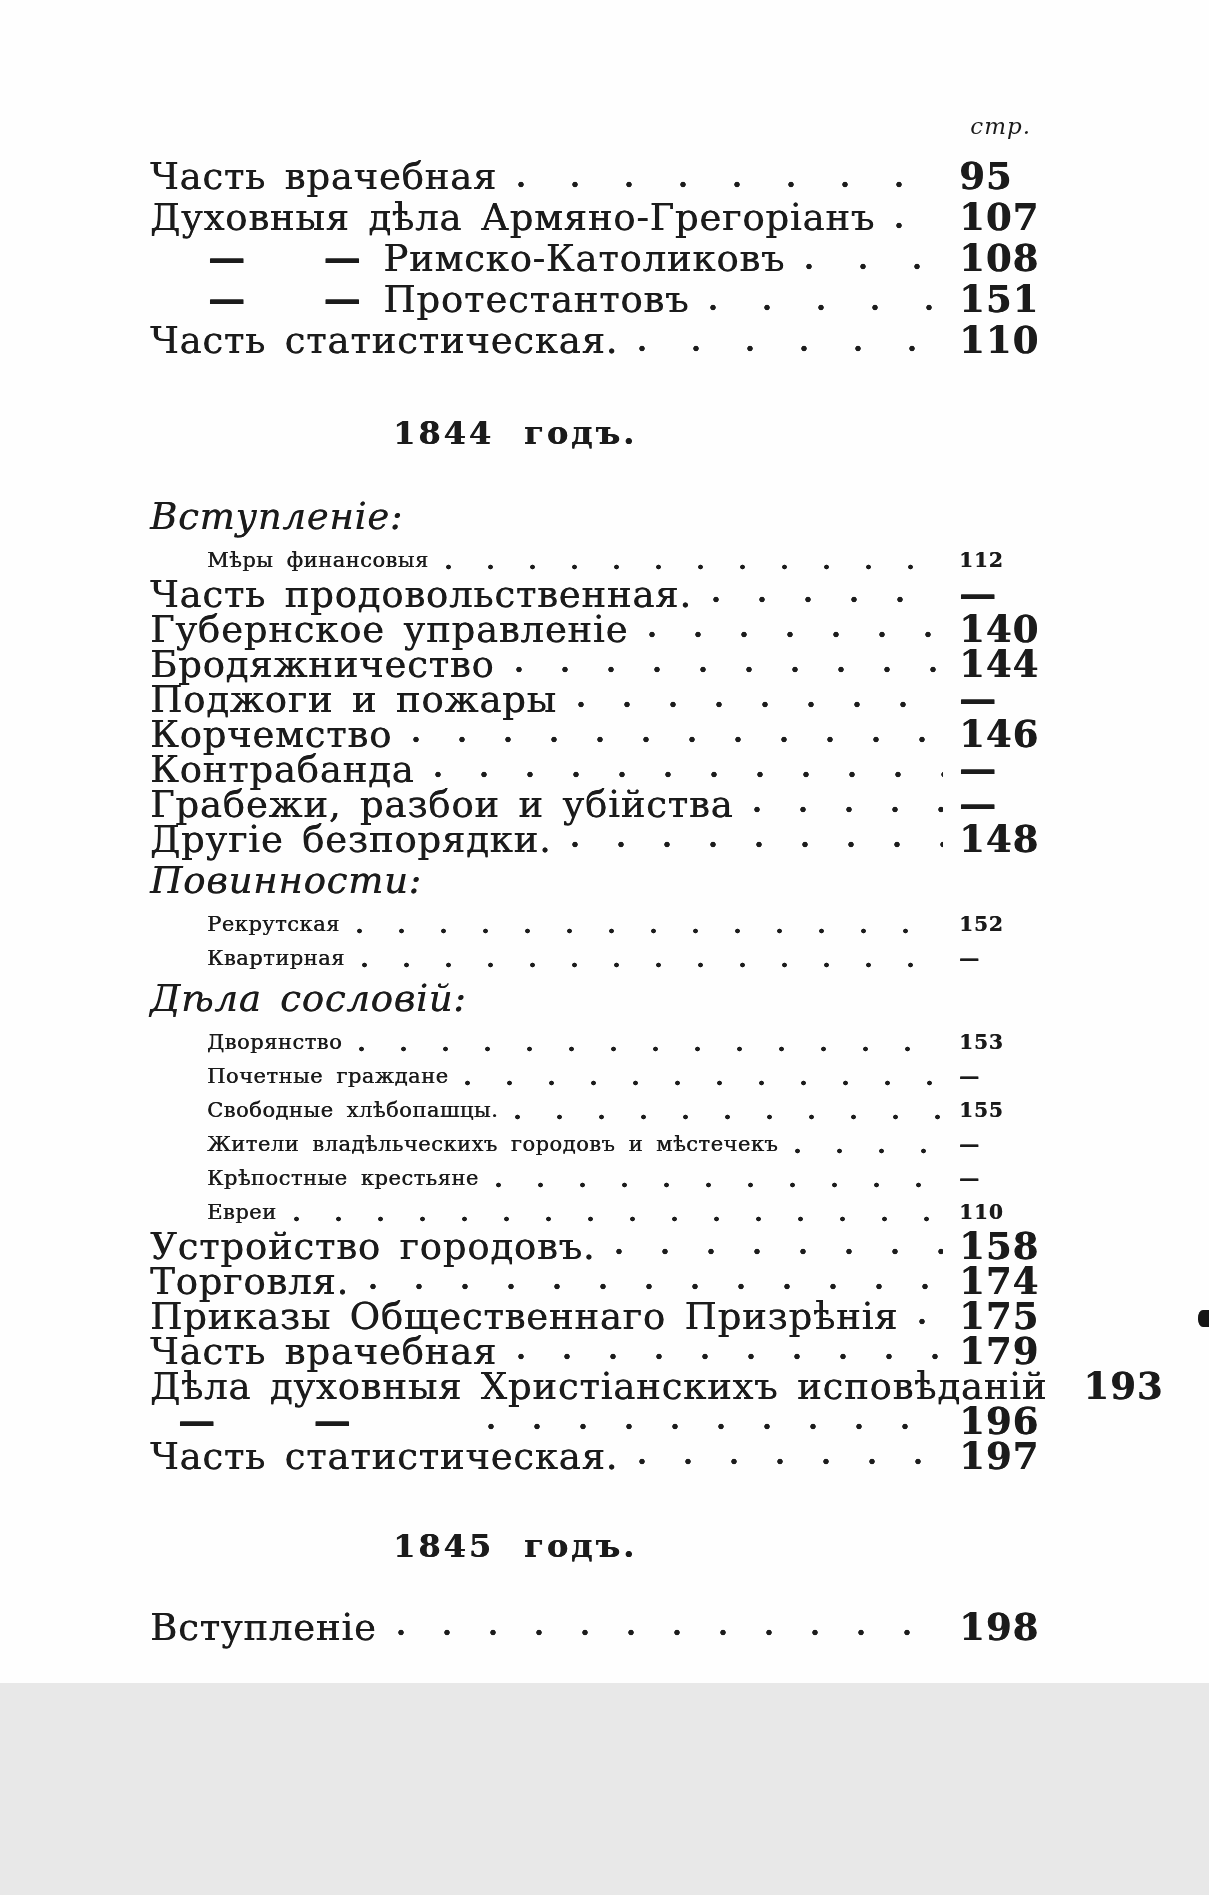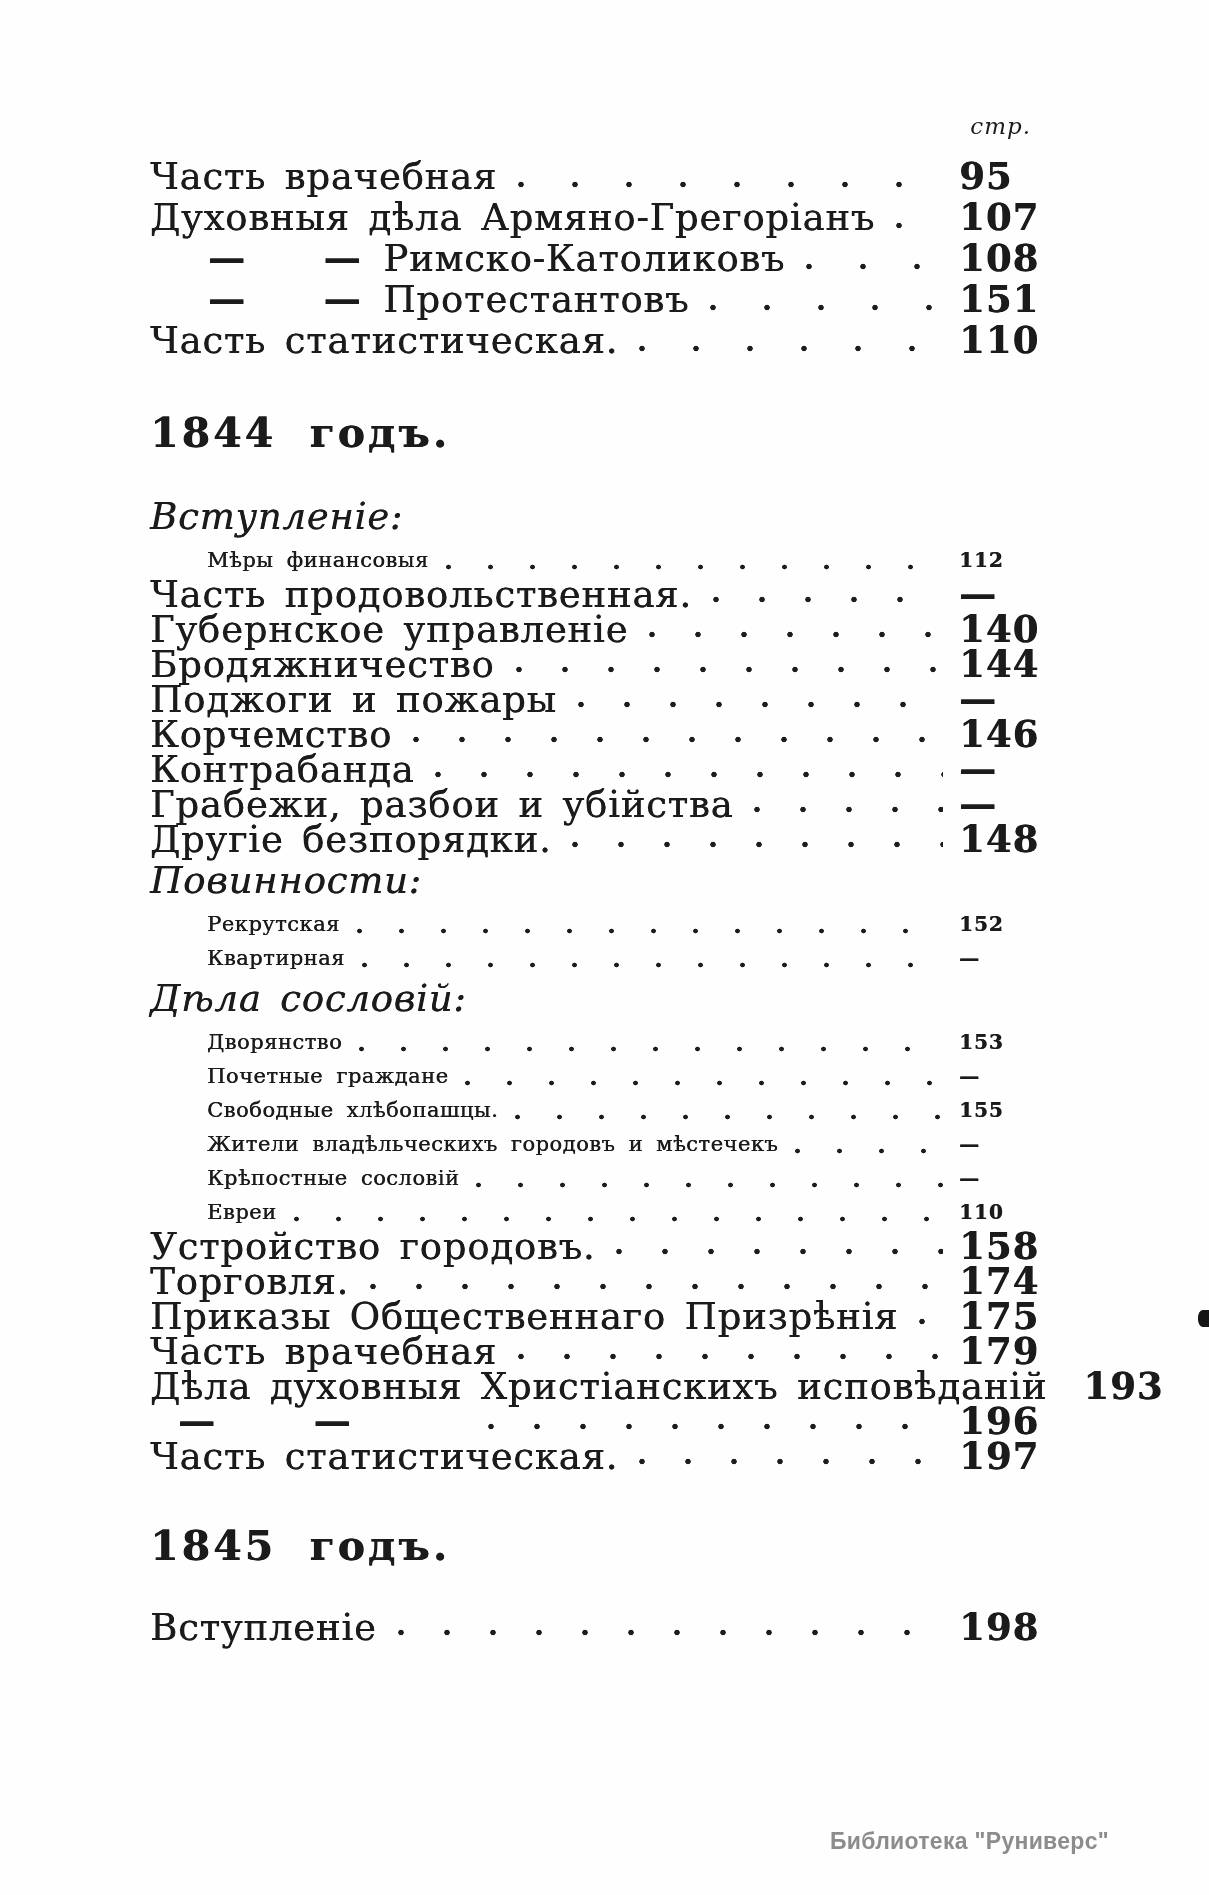--- a/index.html
+++ b/index.html
@@ -1,19 +1,19 @@
 <!DOCTYPE html>
 <html><head>
 <meta charset="utf-8">
 <style>
   html, body { margin: 0; padding: 0; background: #e8e8e8; }
   .page {
     position: relative;
     width: 1209px;
-    height: 1895px;
+    height: 1683px;
     margin: 0 auto;
     background: #fefefe;
     overflow: hidden;
     font-family: "DejaVu Serif", "Liberation Serif", serif;
     color: #1b1b1b;
   }
   .col {
     position: absolute;
     left: 150px;
     top: 112px;
@@ -74,22 +74,22 @@
   .row-sub .page-num { font-size: 20px; }
 
   .row-group { line-height: 40px; margin: 4px 0 6px; font-style: italic; }
 
   .prefix { flex: 0 0 auto; font-weight: bold; }
   .row-dash  .prefix { padding-left: 58px; word-spacing: 64px; margin-right: 22px; }
   .row-dash2 .prefix { padding-left: 28px; word-spacing: 84px; margin-right: 116px; }
 
   .year-heading {
     width: 730px;
-    text-align: left;
-    font-size: 41px;
+    text-align: center;
+    font-size: 32px;
     line-height: 52px;
     font-weight: bold;
     letter-spacing: 3px;
     word-spacing: 16px;
     margin: 46px 0 38px;
     text-shadow: 0.5px 0 0 currentColor;
   }
   .year-heading:last-of-type { margin-top: 40px; margin-bottom: 28px; }
 
   .watermark {
@@ -225,21 +225,21 @@
           <span class="label">Свободные хлѣбопашцы.</span>
           <span class="leader"></span>
           <span class="page-num">155</span>
         </div>
         <div class="row row-sub">
           <span class="label">Жители владѣльческихъ городовъ и мѣстечекъ</span>
           <span class="leader"></span>
           <span class="page-num">—</span>
         </div>
         <div class="row row-sub">
-          <span class="label">Крѣпостные сословій</span>
+          <span class="label">Крѣпостные крестьяне</span>
           <span class="leader"></span>
           <span class="page-num">—</span>
         </div>
         <div class="row row-sub">
           <span class="label">Евреи</span>
           <span class="leader"></span>
           <span class="page-num">110</span>
         </div>
         <div class="row row-main">
           <span class="label">Устройство городовъ.</span>

